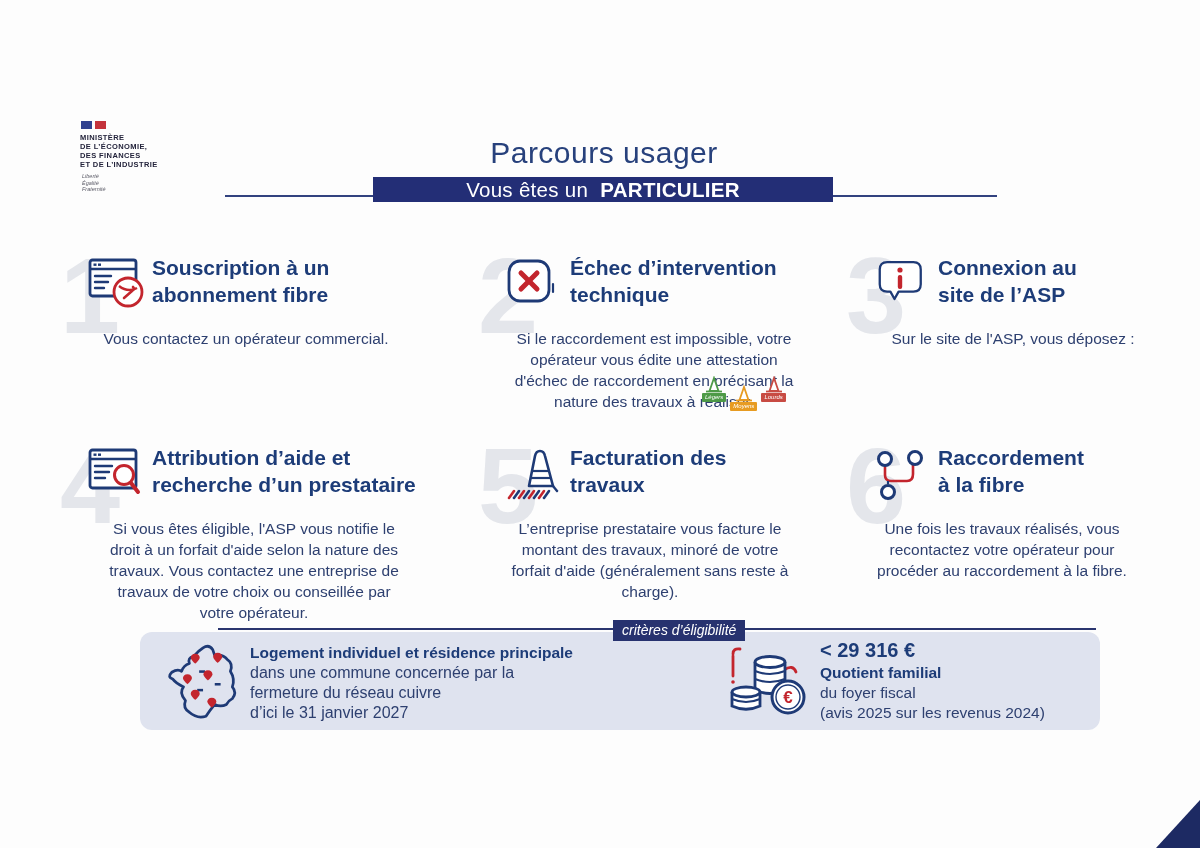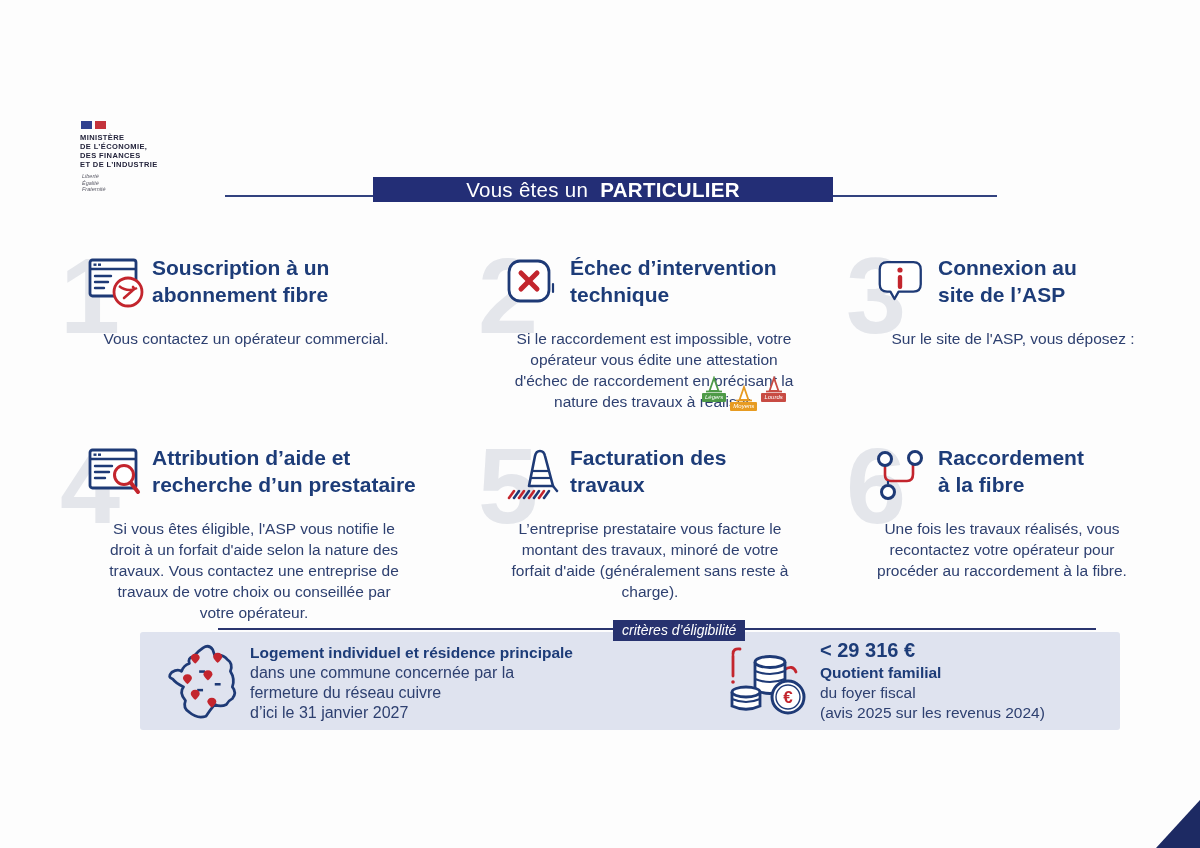--- a/index.html
+++ b/index.html
@@ -54,21 +54,21 @@
   .cone{display:flex;flex-direction:column;align-items:center;}
   .cone.mid{transform:translateY(9px);}
   .cone-badge{font-size:6px;font-style:italic;color:#fff;padding:1px 3px;
               border-radius:1px;margin-top:-2px;line-height:7px;}
   .cone.light .cone-badge{background:#4d9a47;}
   .cone.mid .cone-badge{background:#e79b21;}
   .cone.heavy .cone-badge{background:#c84b43;}
 
   
   .elig{position:absolute;left:140px;top:632px;width:960px;height:98px;
-        background:#dfe3ef;border-radius:3px;padding-left:20px;}
+        background:#dfe3ef;border-radius:12px;}
   .elig-topline{position:absolute;left:218px;top:628px;width:878px;height:2px;
         background:#2a356f;z-index:1;}
   .elig-tag{position:absolute;left:565px;top:620px;padding:2px 9px 3px;background:#27326f;
         color:#fff;font-style:italic;font-size:14px;z-index:2;margin-left:48px;}
   .map-wrap{position:absolute;left:24px;top:10px;}
   .housing{position:absolute;left:110px;top:11px;}
   .h-title{font-weight:bold;font-size:15.5px;color:#1d3c78;line-height:20px;}
   .h-text{font-size:16px;line-height:20px;color:#2e4070;white-space:pre-line;}
   .coins-wrap{position:absolute;left:586px;top:12px;}
   .income{position:absolute;left:680px;top:6px;}
@@ -91,20 +91,21 @@
     </div>
     <div class="ministry">MINISTÈRE
 DE L’ÉCONOMIE,
 DES FINANCES
 ET DE L’INDUSTRIE</div>
     <div class="motto">Liberté
 Égalité
 Fraternité</div>
   </div>
 
+  <div class="title">Parcours usager</div>
   <div class="rule left"></div>
   <div class="rule right"></div>
   <div class="banner">
     <span>Vous êtes un</span>
     <span class="bold">PARTICULIER</span>
   </div>
 
   <section class="step" id="s1">
     <div class="num">1</div>
     <div class="icn">

